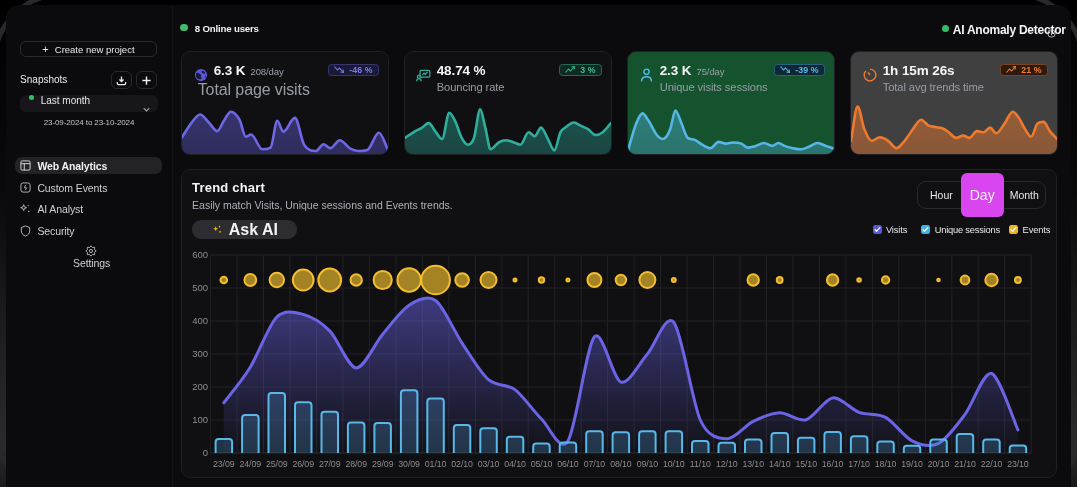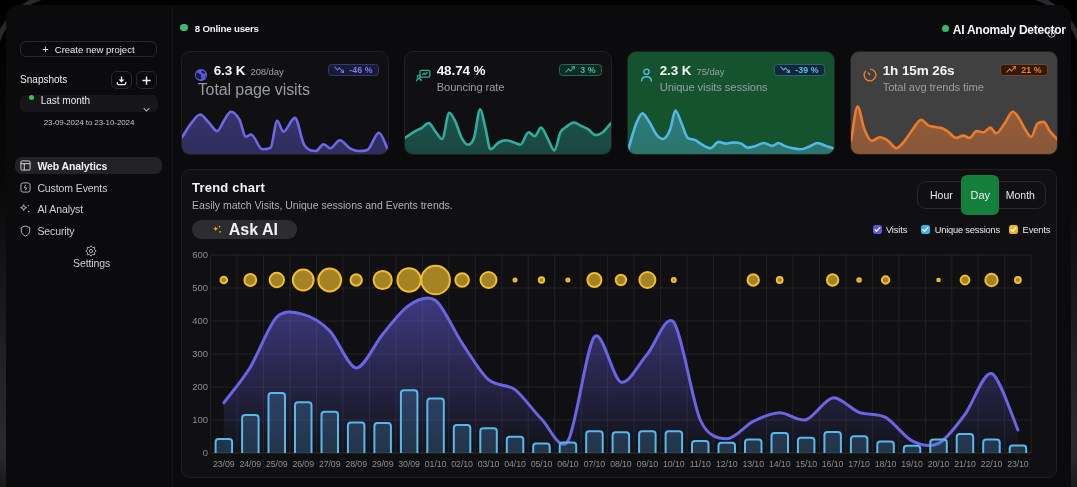--- a/index.html
+++ b/index.html
@@ -204,21 +204,21 @@
 <path d="M0.0,42.8C2.2,31.4 4.4,8.6 6.6,8.6C8.9,8.6 11.1,25.8 13.4,31.3C15.8,37.3 18.2,42.8 20.6,42.8C23.3,42.8 26.1,39.3 28.8,39.3C31.6,39.3 34.3,40.9 37.1,42.8C39.8,44.6 42.6,50.2 45.3,50.2C48.1,50.2 50.8,45.9 53.6,42.8C56.3,39.6 59.1,34.9 61.8,31.3C64.5,27.8 67.3,21.7 70.0,21.7C72.4,21.7 74.8,26.1 77.2,27.4C79.7,28.6 82.1,28.5 84.5,29.1C87.2,29.7 90.0,29.5 92.7,30.8C94.8,31.8 96.8,33.8 98.9,35.3C100.9,36.9 103.0,39.9 105.1,39.9C107.5,39.9 109.9,37.6 112.3,37.6C114.3,37.6 116.4,39.9 118.4,39.9C120.9,39.9 123.3,33.1 125.7,33.1C128.1,33.1 130.5,34.2 132.9,34.2C134.9,34.2 137.0,29.6 139.1,29.6C141.1,29.6 143.2,35.3 145.2,35.3C148.0,35.3 150.7,29.3 153.5,25.6C156.2,22.0 159.0,13.7 161.7,13.7C163.8,13.7 165.8,17.0 167.9,19.9C169.9,22.9 172.0,28.2 174.1,31.3C176.1,34.5 178.2,38.8 180.2,38.8C182.3,38.8 184.4,27.4 186.4,25.6C188.5,23.9 190.6,23.9 192.6,23.9C194.7,23.9 196.7,30.4 198.8,33.1C201.2,36.2 203.6,38.4 206.0,41.0L206.0,61 L0,61 Z" fill="url(#g4)"></path>
 <path d="M0.0,42.8C2.2,31.4 4.4,8.6 6.6,8.6C8.9,8.6 11.1,25.8 13.4,31.3C15.8,37.3 18.2,42.8 20.6,42.8C23.3,42.8 26.1,39.3 28.8,39.3C31.6,39.3 34.3,40.9 37.1,42.8C39.8,44.6 42.6,50.2 45.3,50.2C48.1,50.2 50.8,45.9 53.6,42.8C56.3,39.6 59.1,34.9 61.8,31.3C64.5,27.8 67.3,21.7 70.0,21.7C72.4,21.7 74.8,26.1 77.2,27.4C79.7,28.6 82.1,28.5 84.5,29.1C87.2,29.7 90.0,29.5 92.7,30.8C94.8,31.8 96.8,33.8 98.9,35.3C100.9,36.9 103.0,39.9 105.1,39.9C107.5,39.9 109.9,37.6 112.3,37.6C114.3,37.6 116.4,39.9 118.4,39.9C120.9,39.9 123.3,33.1 125.7,33.1C128.1,33.1 130.5,34.2 132.9,34.2C134.9,34.2 137.0,29.6 139.1,29.6C141.1,29.6 143.2,35.3 145.2,35.3C148.0,35.3 150.7,29.3 153.5,25.6C156.2,22.0 159.0,13.7 161.7,13.7C163.8,13.7 165.8,17.0 167.9,19.9C169.9,22.9 172.0,28.2 174.1,31.3C176.1,34.5 178.2,38.8 180.2,38.8C182.3,38.8 184.4,27.4 186.4,25.6C188.5,23.9 190.6,23.9 192.6,23.9C194.7,23.9 196.7,30.4 198.8,33.1C201.2,36.2 203.6,38.4 206.0,41.0" fill="none" stroke="#ee7a2e" stroke-width="2.6" stroke-linejoin="round" stroke-linecap="round"></path>
 </svg>
       </div>
 </div>
 <div style="position:absolute;left:175.4px;top:164px;width:875.2px;height:309px;background:#101013;border:1px solid #202024;border-radius:9px;box-sizing:border-box">
 <div style="position:absolute;left:9.7px;top:10px;font-size:13px;font-weight:700;color:#f5f5f7;letter-spacing:.2px">Trend chart</div>
 <div style="position:absolute;left:9.7px;top:28.5px;font-size:10.5px;color:#abb0b8">Easily match Visits, Unique sessions and Events trends.</div>
 <div style="position:absolute;right:9.6px;top:11.2px;width:129px;height:27.6px;border:1px solid #2a2a2e;border-radius:9px;box-sizing:border-box;display:flex;align-items:center;justify-content:space-between;padding:0 4px">
 <span style="font-size:10.5px;color:#e8e8ea;padding:0 8px">Hour</span>
-<span style="font-size:11px;color:#f2f2f4;background:#15803d;border-radius:6px;padding:14px 9px">Day</span>
+<span style="font-size:14px;color:#f2f2f4;background:#d946ef;border-radius:6px;padding:14px 9px">Day</span>
 <span style="font-size:10.5px;color:#e8e8ea;padding:0 6px">Month</span>
       </div>
 <div style="position:absolute;left:9.5px;top:50.2px;width:105px;height:18.7px;background:#2d2d31;border-radius:9px;display:flex;align-items:center;justify-content:center;gap:6px">
 <svg width="12" height="12" viewBox="0 0 18 18" fill="#e9b308">
           <path d="M7 3.2L8.1 6 11 7.1 8.1 8.2 7 11 5.9 8.2 3 7.1 5.9 6Z"></path>
           <circle cx="12.8" cy="4" r="1.2"></circle>
           <circle cx="13.6" cy="11.8" r="1.4"></circle>
         </svg>
         <span style="font-size:16px;font-weight:700;color:#f2f2f4">Ask AI</span>
       </div>

